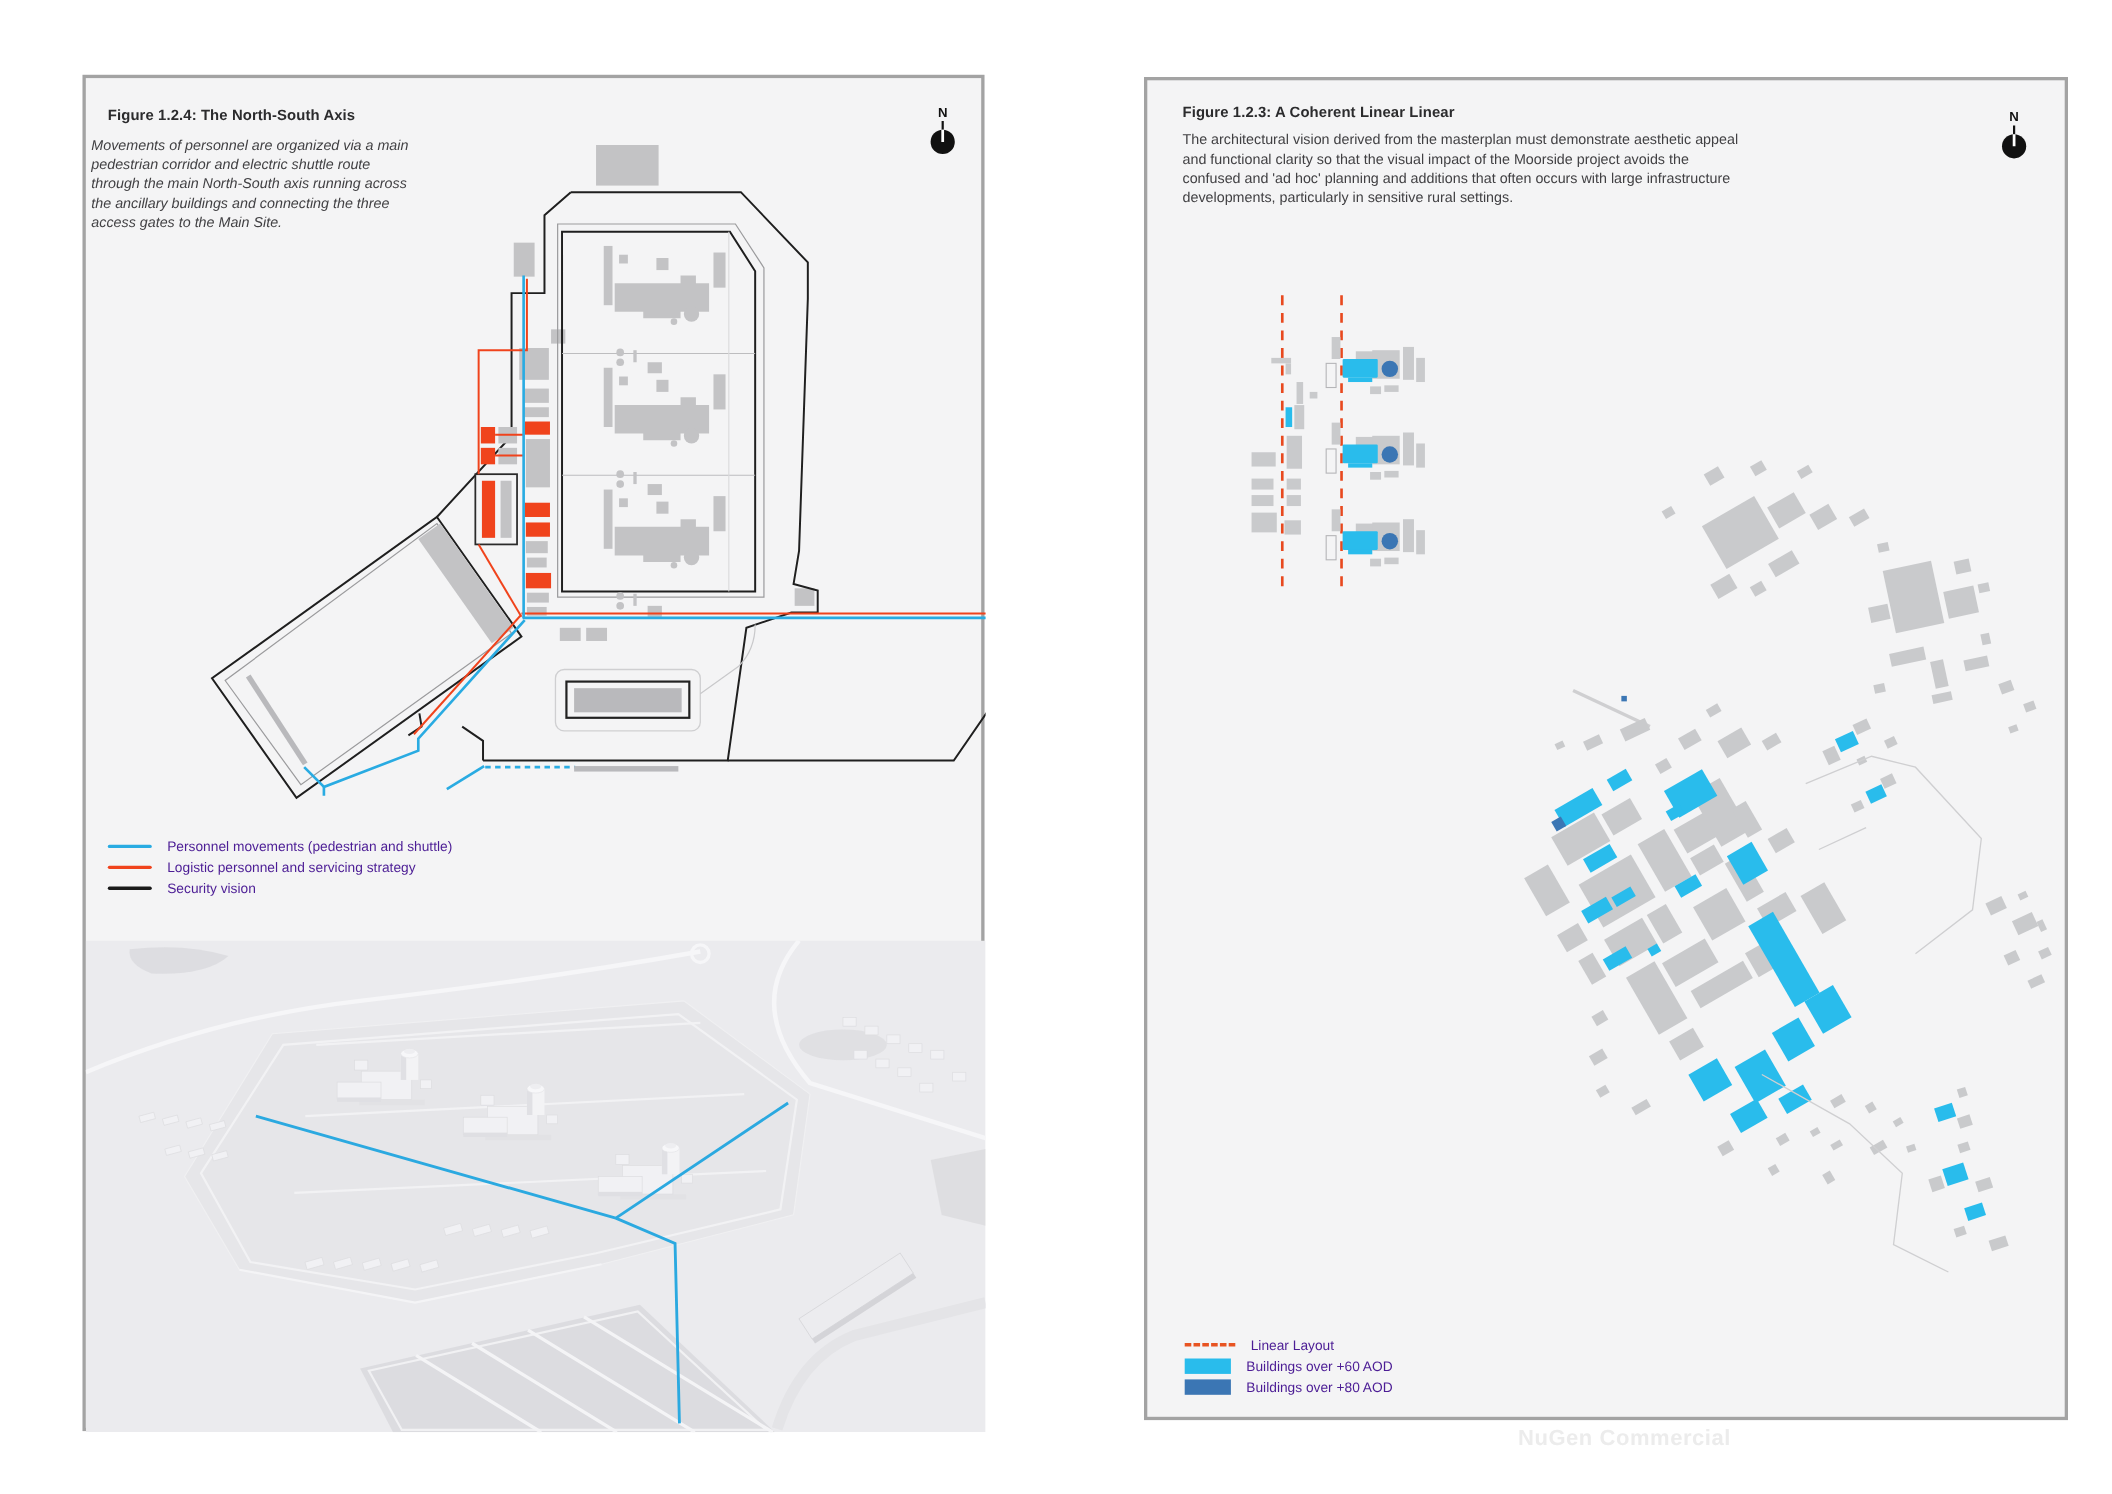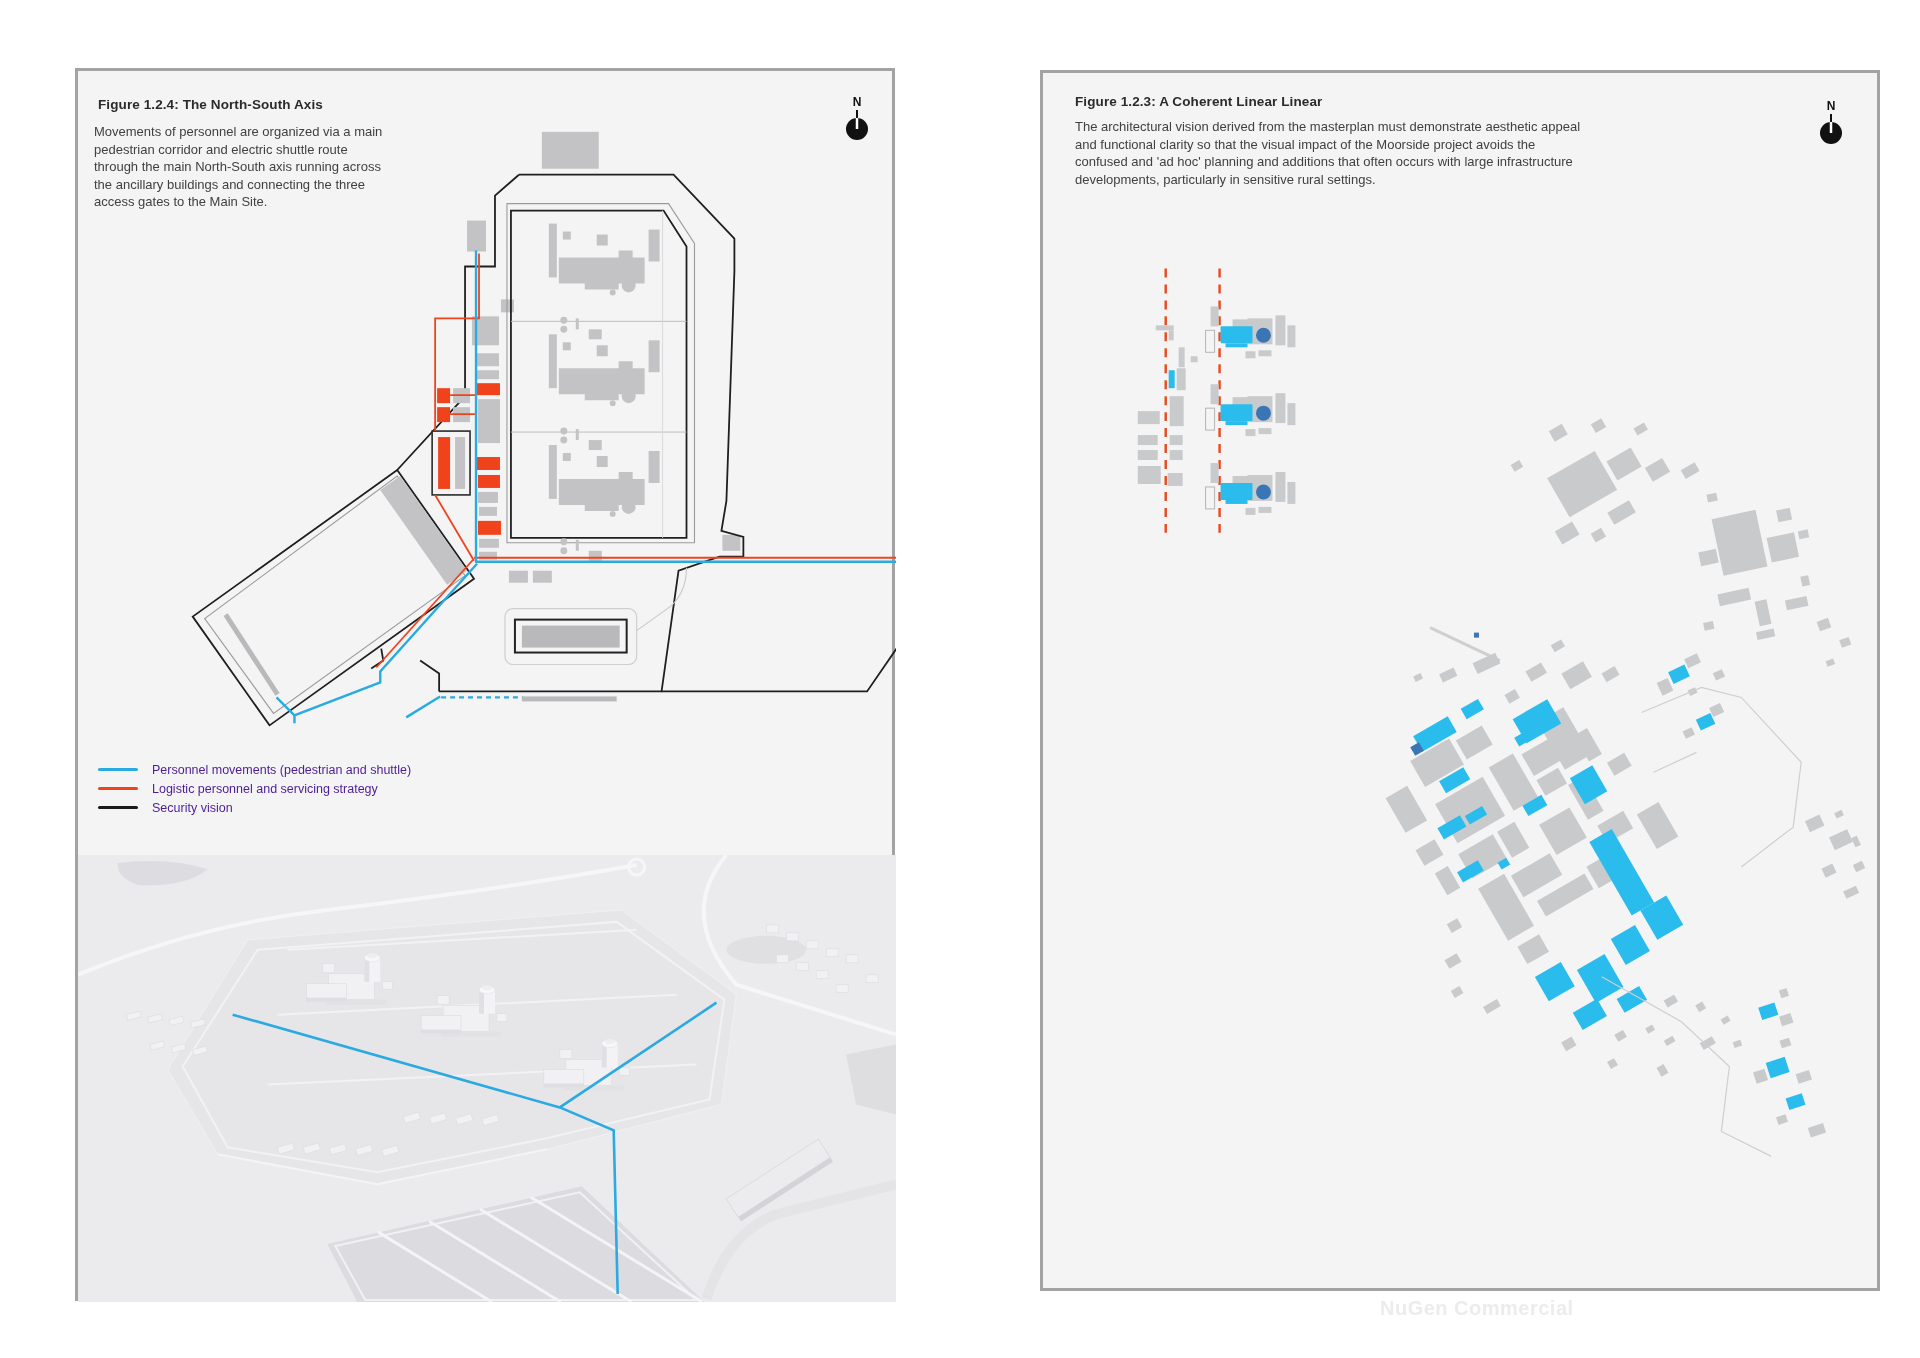--- a/index.html
+++ b/index.html
@@ -136,21 +136,21 @@
       <rect x="428" y="538" width="132" height="56" rx="8" fill="none" stroke="#cfcfd1" stroke-width="1.2"></rect>
       <path class="gline" d="M610,497 Q610,520 595,535 L560,560"></path>
       <rect x="438" y="549" width="112" height="33" fill="#f4f4f5" stroke="#222" stroke-width="2"></rect>
       <rect x="445" y="555" width="98" height="22" fill="#b9b9bc"></rect>
       <rect class="lg" x="432" y="500" width="19" height="12"></rect>
       <rect class="lg" x="456" y="500" width="19" height="12"></rect>
       <rect x="445" y="626" width="95" height="5" fill="#b9b9bc"></rect>
     </svg>
 
     <div class="fig-title" style="left:20px;top:26px;">Figure 1.2.4: The North-South Axis</div>
-    <div class="fig-text" style="left:16px;top:52px;width:300px;">
+    <div class="fig-text" style="left:5px;top:52px;width:300px;font-style:italic;">
       <p>Movements of personnel are organized via a main pedestrian corridor and electric shuttle route through the main North-South axis running across the ancillary buildings and connecting the three access gates to the Main Site.</p>
     </div>
 
     <div class="compass" style="left:757px;top:25px;">
       <div class="n">N</div>
       <svg width="44" height="36" viewBox="0 0 44 36">
         <line x1="22" y1="2" x2="22" y2="10" stroke="#111" stroke-width="2"></line>
         <circle cx="22" cy="21" r="11" fill="#111"></circle>
         <line x1="22" y1="10" x2="22" y2="21" stroke="#fff" stroke-width="2.5"></line>
       </svg>
@@ -463,16 +463,30 @@
 
     <div class="compass" style="left:766px;top:27px;">
       <div class="n">N</div>
       <svg width="44" height="36" viewBox="0 0 44 36">
         <line x1="22" y1="2" x2="22" y2="10" stroke="#111" stroke-width="2"></line>
         <circle cx="22" cy="21" r="11" fill="#111"></circle>
         <line x1="22" y1="10" x2="22" y2="21" stroke="#fff" stroke-width="2.5"></line>
       </svg>
     </div>
 
+    <div class="legend" style="left:34px;top:1140px;">
+      <div class="legend-row">
+        <div class="sw-dash"></div>
+        <div class="lab">Linear Layout</div>
+      </div>
+      <div class="legend-row">
+        <div class="sw-rect sw-c60"></div>
+        <div class="lab">Buildings over +60 AOD</div>
+      </div>
+      <div class="legend-row">
+        <div class="sw-rect sw-c80"></div>
+        <div class="lab">Buildings over +80 AOD</div>
+      </div>
+    </div>
   </div>
 
   <div class="watermark">NuGen Commercial</div>
 </div>
 
 </body></html>

